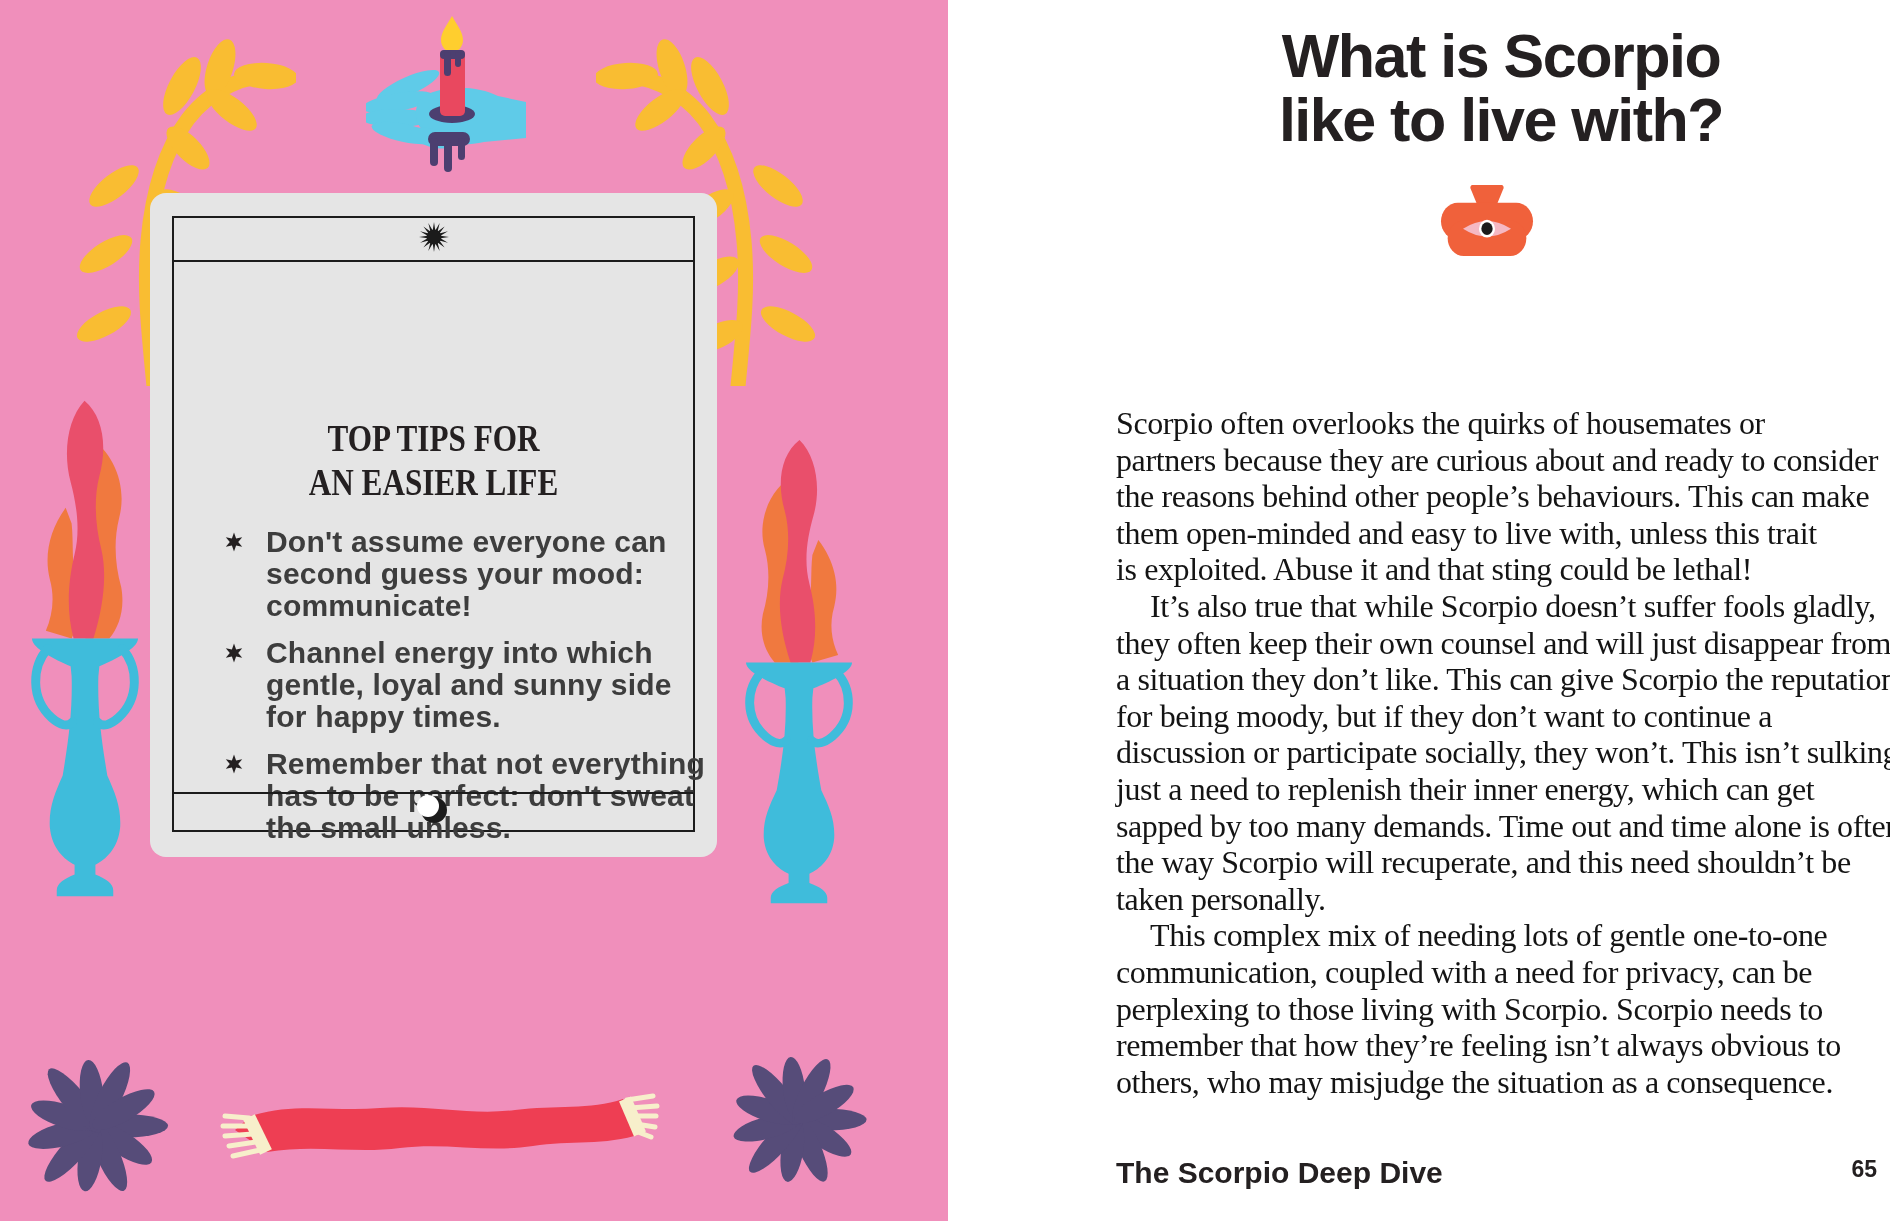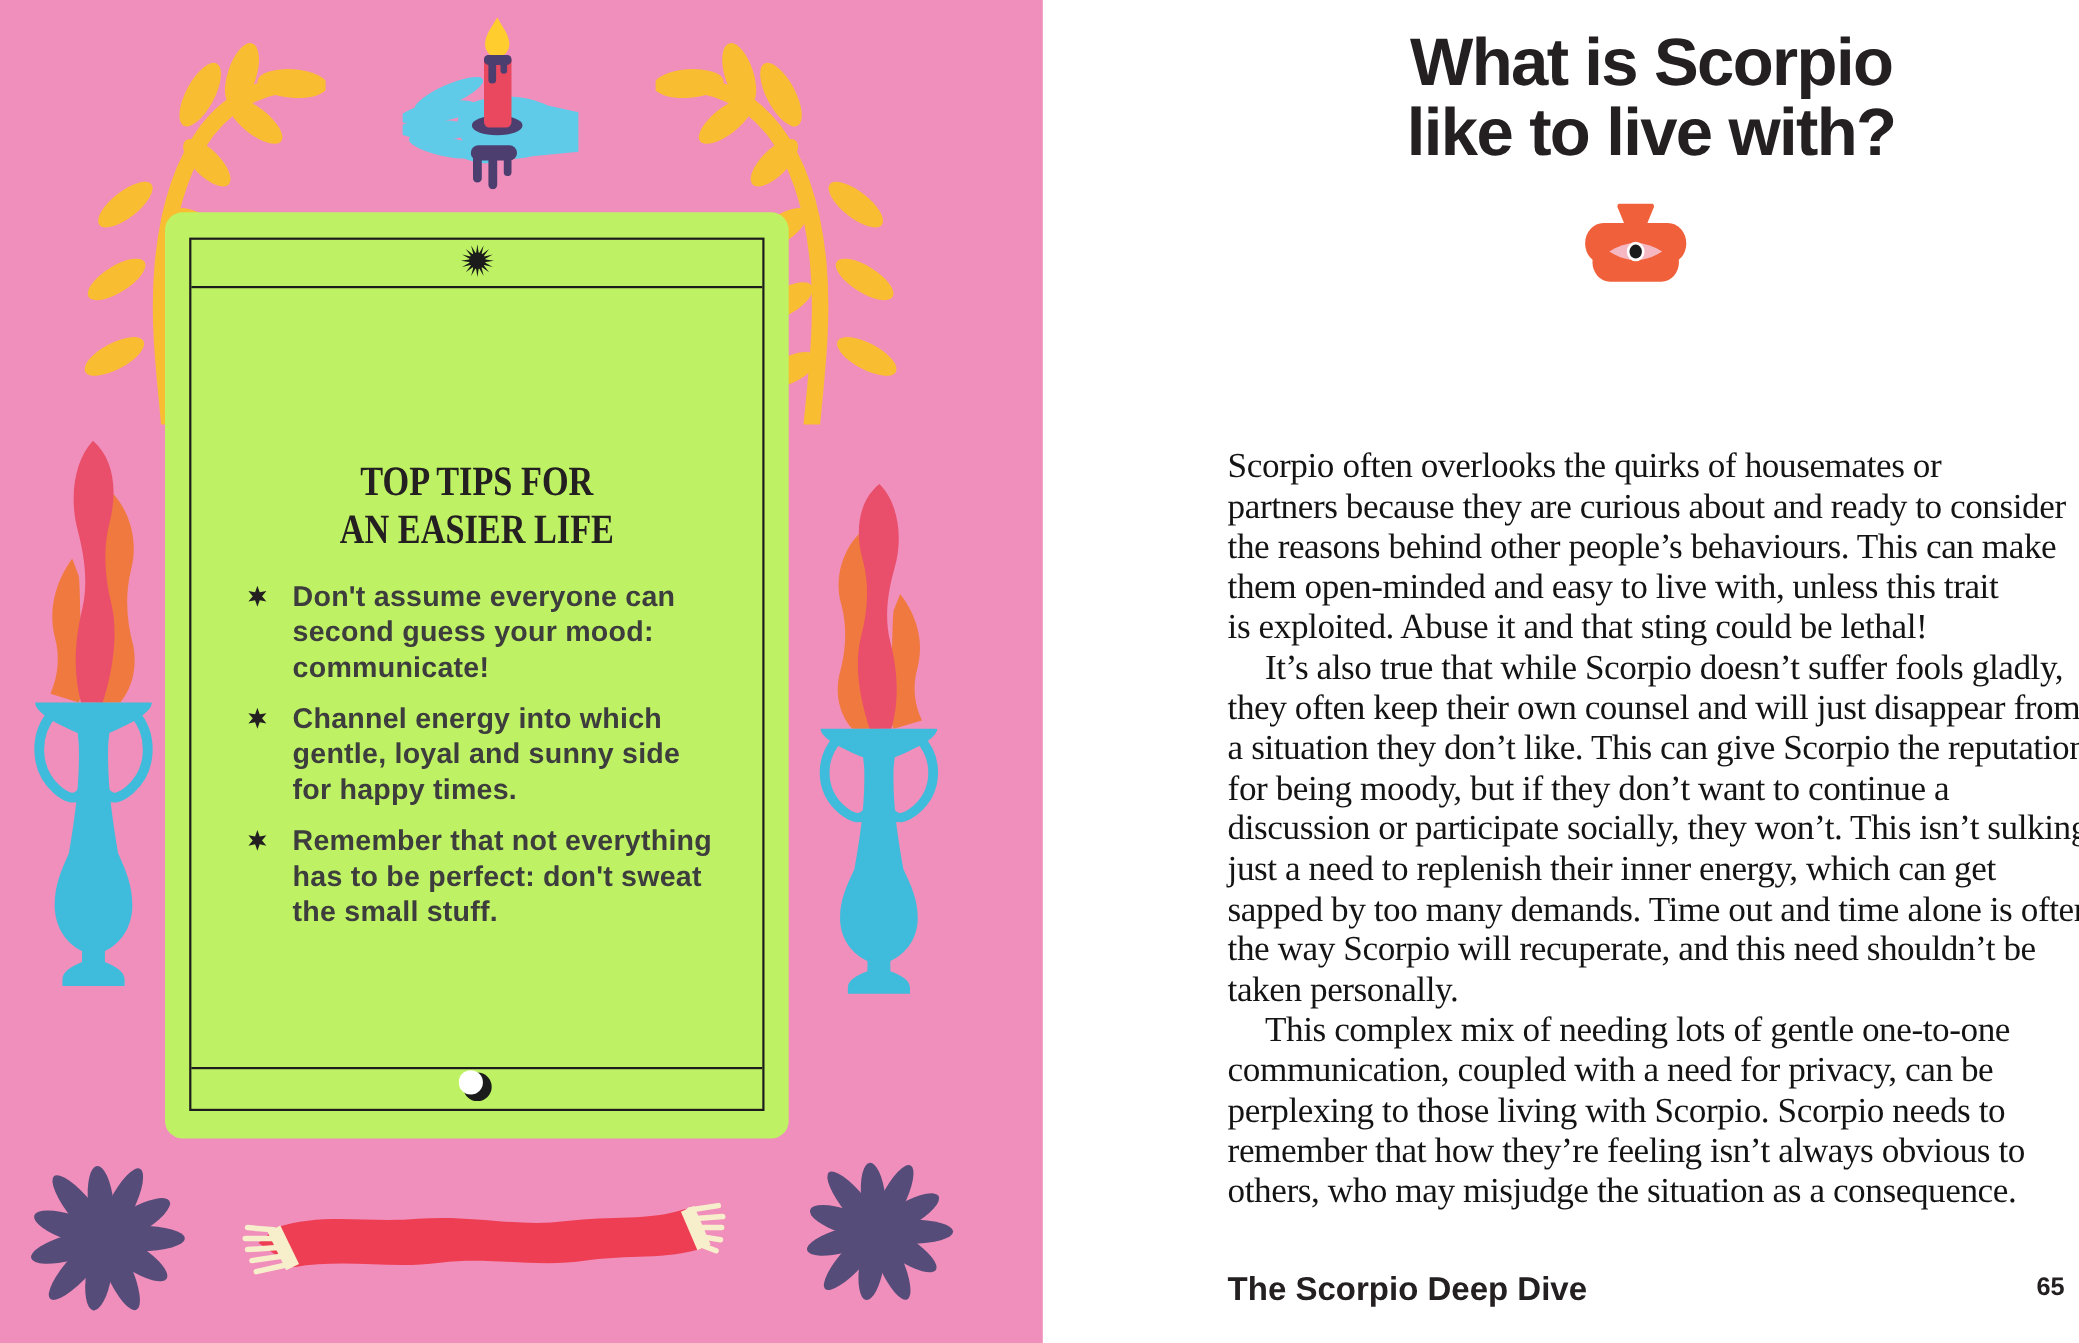--- a/index.html
+++ b/index.html
@@ -8,35 +8,35 @@
     position:relative; width:1890px; height:1221px; background:#ffffff;
     overflow:hidden; font-family:"Liberation Sans", sans-serif;
   }
   .page { position:absolute; top:0; height:1221px; overflow:hidden; }
   .page-left  { left:0; width:948px; background:#f08fbb; }
   .page-right { left:979px; width:942px; background:#ffffff; }
   .deco { position:absolute; }
   .deco svg { display:block; }
 
   
-  .tips-card { position:absolute; left:150px; top:193px; width:567px; height:842px;
-               background:#bef264; border-radius:16px; }
+  .tips-card { position:absolute; left:150px; top:193px; width:567px; height:664px;
+               background:#e5e5e5; border-radius:16px; }
   .card-inner { position:absolute; left:22px; top:23px; right:22px; bottom:25px;
                 border:2px solid #1c1c1c; }
   .card-header { position:absolute; top:0; left:0; right:0; height:44px;
                  border-bottom:2px solid #1c1c1c; display:flex; align-items:center; justify-content:center; }
   .card-footer { position:absolute; bottom:0; left:0; right:0; height:38px;
                  border-top:2px solid #1c1c1c; display:flex; align-items:center; justify-content:center; }
   .card-title { position:absolute; top:198px; left:0; right:0; text-align:center;
                 font-family:"Liberation Serif", serif; font-weight:bold; font-size:38px;
                 line-height:1.17; color:#242021; white-space:pre; transform:scaleX(0.82); }
   .tips-list { position:absolute; top:308px; left:50px; right:18px; }
   .tip { display:flex; gap:22px; margin-bottom:15px; }
   .tip .star { flex:0 0 auto; margin-top:6px; }
-  .tip-text { font-size:26px; line-height:32px; font-weight:bold; color:#3d3d3d;
+  .tip-text { font-size:30px; line-height:32px; font-weight:bold; color:#3d3d3d;
               white-space:pre; letter-spacing:0.2px; }
 
   
   .rp-title { position:absolute; left:42px; top:24px; width:960px; text-align:center;
               font-weight:bold; font-size:61px; line-height:64px; letter-spacing:-1.5px;
               color:#242021; white-space:pre; }
   .rp-vase { position:absolute; left:458px; top:185px; }
   .rp-body { position:absolute; left:137px; top:405px; width:800px;
              font-family:"Liberation Serif", serif; font-size:32px; line-height:36.6px;
              letter-spacing:-0.4px; color:#141414; }
@@ -231,21 +231,21 @@
 for happy times.</div>
           </div>
           <div class="tip">
             <span class="star">
               <svg width="20" height="20" viewBox="0 0 20 20" fill="#242021">
                 <polygon points="10,0.5 12.1,6.4 18.2,5.3 14.2,10 18.2,14.8 12.1,13.6 10,19.5 7.9,13.6 1.8,14.8 5.8,10 1.8,5.3 7.9,6.4"></polygon>
               </svg>
             </span>
             <div class="tip-text">Remember that not everything
 has to be perfect: don't sweat
-the small stuff.</div>
+the small unless.</div>
           </div>
         </div>
 
         <div class="card-footer">
           <span>
             <svg width="34" height="34" viewBox="0 0 34 34">
               <circle cx="17" cy="17" r="13" fill="#1b1b1b"></circle>
               <circle cx="11" cy="13" r="11" fill="#ffffff"></circle>
             </svg>
           </span>

